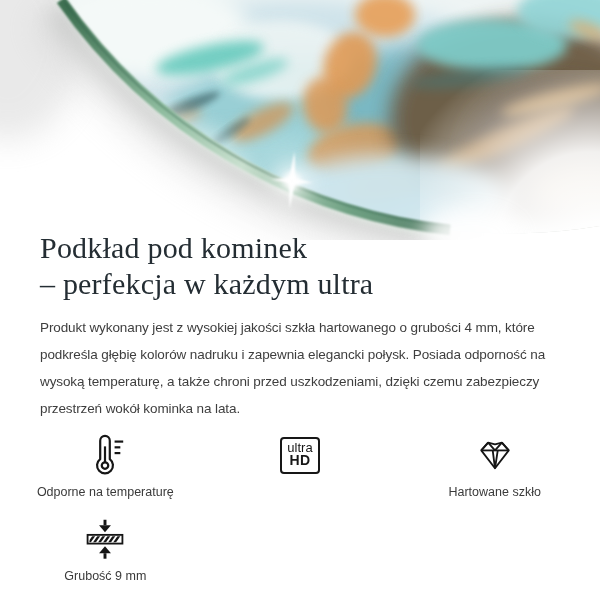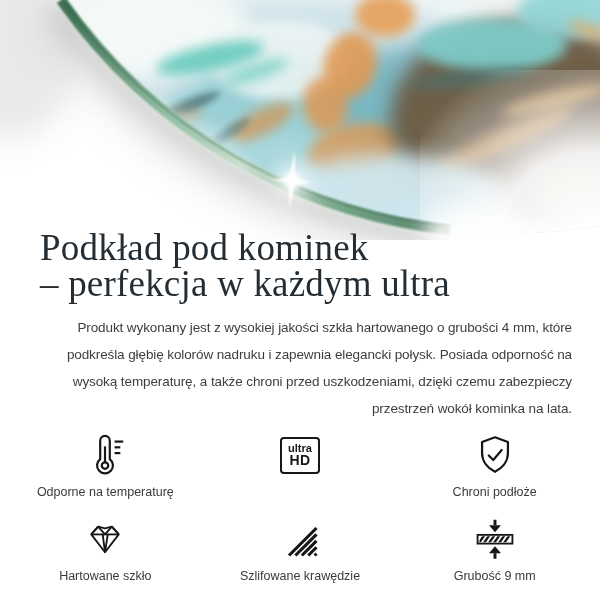--- a/index.html
+++ b/index.html
@@ -8,40 +8,40 @@
     font-family:"Liberation Sans","DejaVu Sans",sans-serif;
     color:#3e3e3e;
   }
   .page{width:600px;height:600px;position:relative;background:#fff;}
   .hero{width:600px;height:240px;position:relative;}
   .hero svg{display:block;}
   .content{padding:0 28px 0 40px;position:relative;}
   .title{
     font-family:"Liberation Serif","DejaVu Serif",serif;
     font-weight:400;color:#242d33;
-    font-size:37px;line-height:36px;letter-spacing:.2px;
+    font-size:30px;line-height:36px;letter-spacing:.2px;
     margin:-10px 0 0 0;
   }
   .desc{
     font-size:13.5px;line-height:27px;color:#3e3e3e;
-    margin:12px 0 0 0;letter-spacing:-0.1px;text-align:right;
+    margin:12px 0 0 0;letter-spacing:-0.1px;
   }
   .features{
     display:grid;grid-template-columns:repeat(3,1fr);
     row-gap:16px;margin:10px 8px 0 8px;
   }
   .feature{display:flex;flex-direction:column;align-items:center;text-align:center;}
   .icon-box{height:46px;display:flex;align-items:center;justify-content:center;}
   .feature-label{font-size:12.5px;color:#3a3a3a;margin-top:7px;line-height:15px;}
   .uhd{
     width:36px;height:33px;border:2.6px solid #171717;border-radius:4px;
     display:flex;flex-direction:column;align-items:center;justify-content:center;
     color:#171717;background:#fff;
   }
-  .uhd-top{font-size:11px;font-weight:700;line-height:10px;letter-spacing:0;}
+  .uhd-top{font-size:13px;font-weight:400;line-height:10px;letter-spacing:0;}
   .uhd-bottom{font-size:14px;font-weight:700;line-height:14px;letter-spacing:.4px;}
   .icon-svg{display:block;}
 </style>
 </head>
 <body>
 
 <div class="page">
 
   <div class="hero">
     <svg width="600" height="240" viewBox="0 0 600 240">
@@ -161,60 +161,35 @@
 
     <div class="feature">
       <div class="icon-box">
         <div class="uhd">
           <span class="uhd-top">ultra</span>
           <span class="uhd-bottom">HD</span>
         </div>
       </div>
     </div>
 
-    <div class="feature">
-      <div class="icon-box">
-        <svg class="icon-svg" width="46" height="46" viewBox="0 0 48 48">
-          <g fill="none" stroke="#161616" stroke-width="2.3" stroke-linejoin="round" stroke-linecap="round">
-            <path d="M24,5.5 L37.5,10.5 V22 C37.5,31.5 31,38.2 24,41.5 C17,38.2 10.5,31.5 10.5,22 V10.5 Z"></path>
-            <path d="M17.5,24.5 L22.2,29.2 L31,18.8"></path>
-          </g>
-        </svg>
-      </div>
-      <div class="feature-label">Chroni podłoże</div>
-    </div>
 
     <div class="feature">
       <div class="icon-box">
         <svg class="icon-svg" width="44" height="44" viewBox="0 0 48 48">
           <g fill="none" stroke="#161616" stroke-width="2" stroke-linejoin="round">
             <path d="M9,19 L16.5,10.5 L24,12.3 L31.5,10.5 L39,19 L24,38.5 Z"></path>
             <line x1="9" y1="19" x2="39" y2="19"></line>
             <path d="M9,19 L16.5,10.5 M24,19 L16.5,10.5 M24,19 L31.5,10.5 M39,19 L31.5,10.5"></path>
             <path d="M24,38.5 L21.5,19 M24,38.5 L27,19"></path>
           </g>
         </svg>
       </div>
       <div class="feature-label">Hartowane szkło</div>
     </div>
 
-    <div class="feature">
-      <div class="icon-box">
-        <svg class="icon-svg" width="44" height="44" viewBox="0 0 48 48">
-          <g stroke="#161616" stroke-width="3.4">
-            <line x1="12" y1="42" x2="42" y2="12"></line>
-            <line x1="19" y1="42" x2="42" y2="19"></line>
-            <line x1="26" y1="42" x2="42" y2="26"></line>
-            <line x1="33" y1="42" x2="42" y2="33"></line>
-            <line x1="40" y1="42" x2="42" y2="40"></line>
-          </g>
-        </svg>
-      </div>
-      <div class="feature-label">Szlifowane krawędzie</div>
-    </div>
 
     <div class="feature">
       <div class="icon-box">
         <svg class="icon-svg" width="44" height="44" viewBox="0 0 48 48">
           <defs>
               <clipPath id="barClip">
                 <rect x="7" y="21" width="34" height="6.5"></rect>
               </clipPath>
             </defs>
           <line x1="24" y1="3" x2="24" y2="9" stroke="#161616" stroke-width="3.2"></line>

